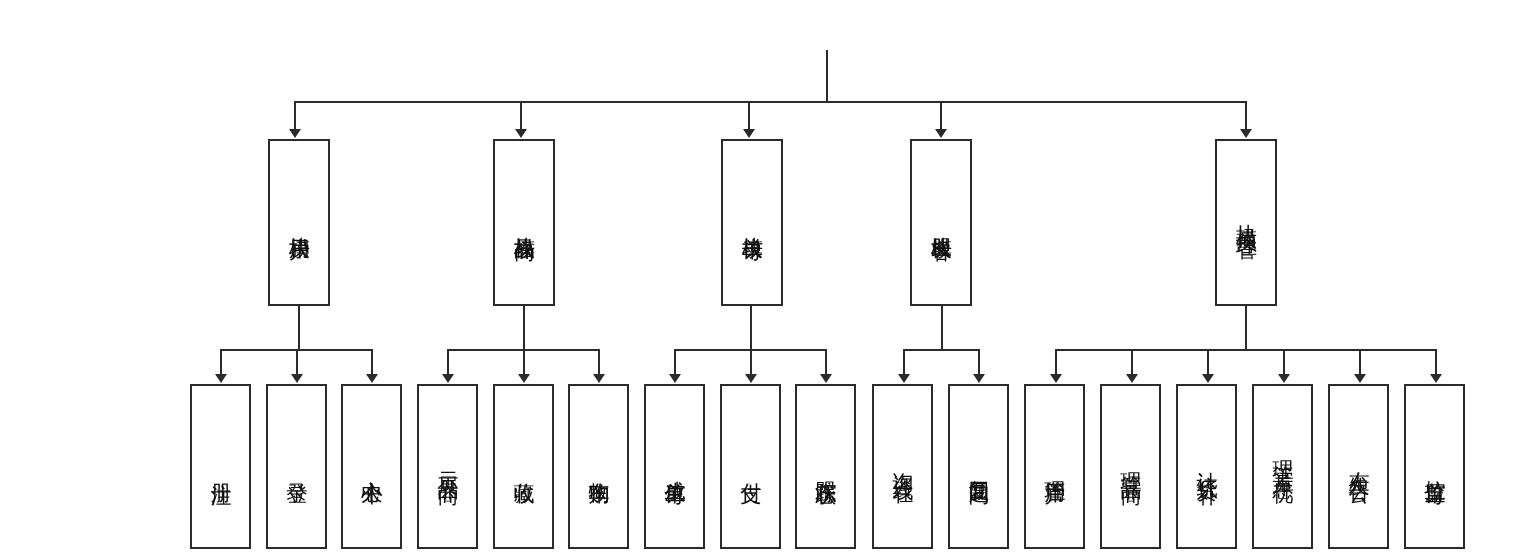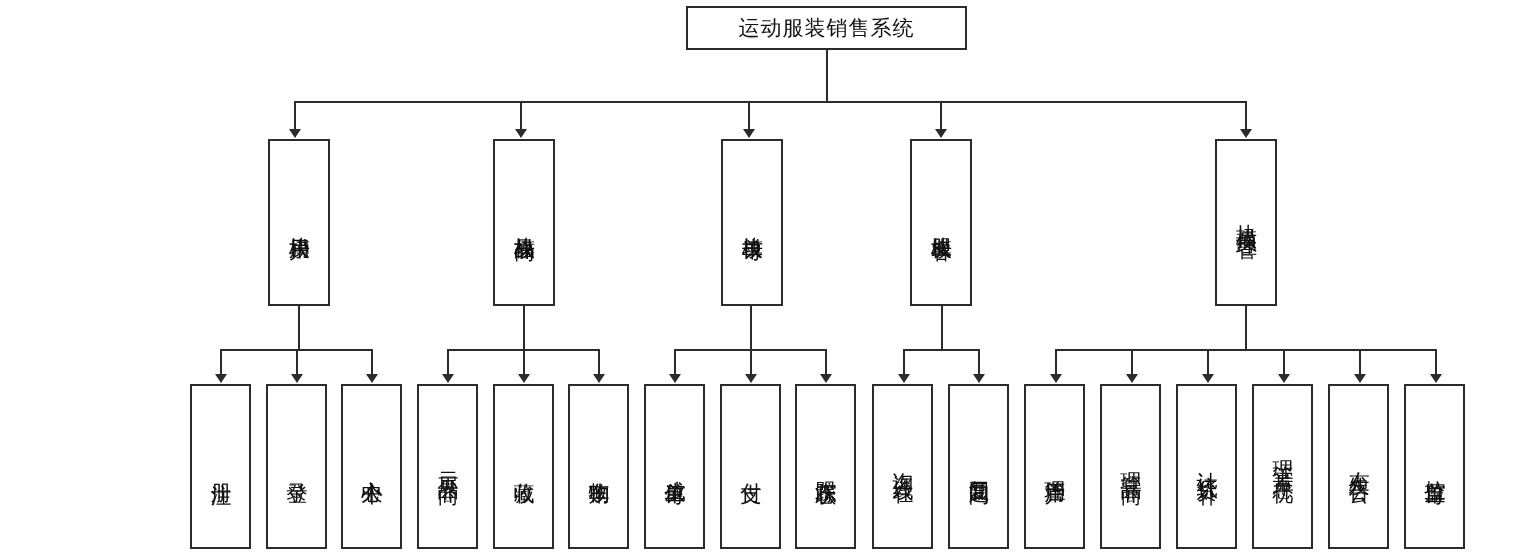--- a/index.html
+++ b/index.html
@@ -68,23 +68,20 @@
     border-left:6px solid transparent;
     border-right:6px solid transparent;
     border-top:9px solid #2b2b2b;
   }
 </style>
 </head>
 <body>
 
 <div id="canvas">
 
-  <div class="node root" style="left:686px;top:6px;width:281px;height:44px;">
-    <span class="node-label">运动服装销售系统</span>
-  </div>
 
   <div class="vline" style="left:826px;top:50px;height:52px;"></div>
 
   <div class="hline" style="left:294px;top:101px;width:951px;"></div>
 
   <div class="vline" style="left:294px;top:101px;height:30px;"></div>
   <div class="arrow" style="left:289px;top:129px;"></div>
 
   <div class="vline" style="left:520px;top:101px;height:30px;"></div>
   <div class="arrow" style="left:515px;top:129px;"></div>

